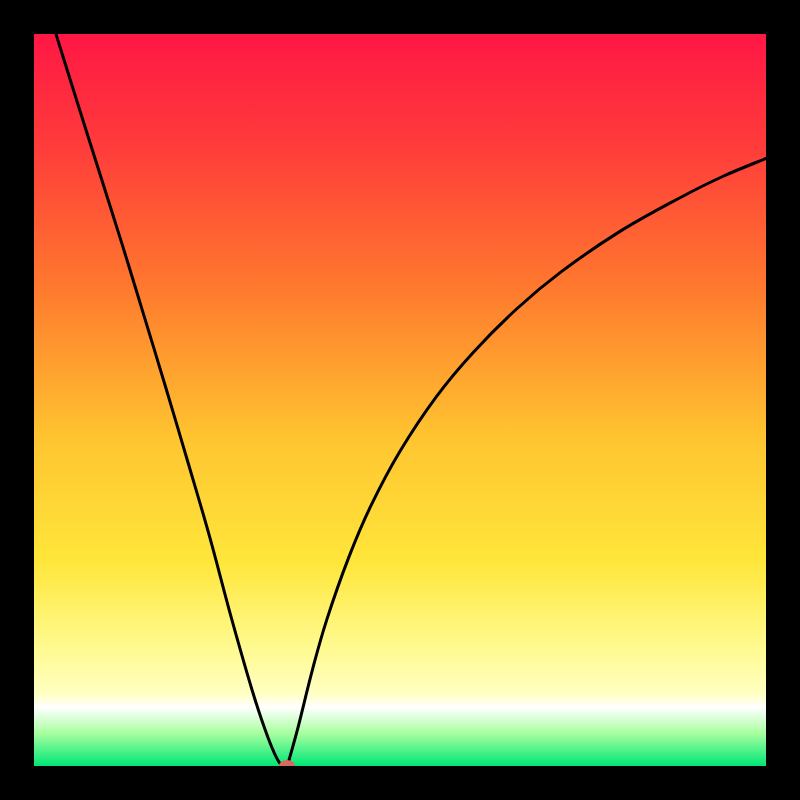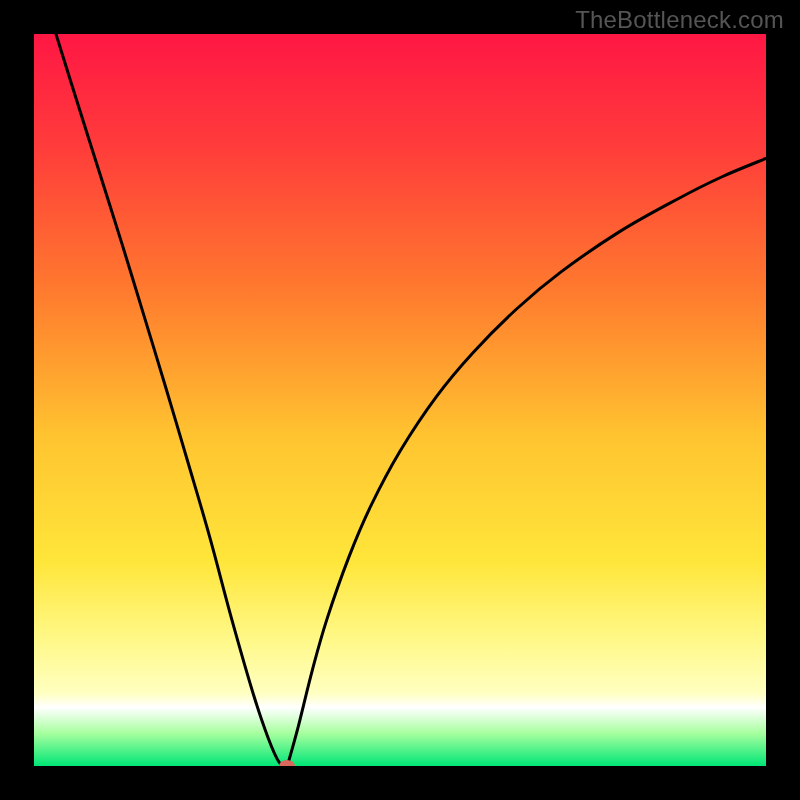--- a/index.html
+++ b/index.html
@@ -83,15 +83,14 @@
     </svg>
 
     <svg class="curve-layer" viewBox="0 0 732 732" preserveAspectRatio="none">
       <path id="curve-left" fill="none" stroke="#000" stroke-width="3" stroke-linecap="round" d="M 21.96 0 C 25.9128 12.648959999999988, 36.0144 45.10583999999993, 43.92 70.27199999999993 C 51.8256 95.43815999999994, 57.974399999999996 114.7776, 65.88 139.812 C 73.78559999999999 164.84640000000002, 79.93440000000001 183.92231999999998, 87.84 209.35199999999998 C 95.7456 234.78167999999997, 101.8944 255.13128000000003, 109.8 281.088 C 117.70559999999999 307.04472000000004, 123.8544 327.204, 131.76 353.556 C 139.66559999999998 379.90799999999996, 145.8144 400.60896, 153.72 427.488 C 161.6256 454.36704, 167.7744 474.5556, 175.68 502.884 C 183.5856 531.2124, 189.73440000000002 556.40784, 197.64000000000001 584.8679999999999 C 205.5456 613.3281599999999, 213.012 639.5191199999999, 219.6 660.996 C 226.188 682.47288, 229.6284 692.0620799999999, 234.24 704.184 C 238.85160000000002 716.30592, 241.79424000000003 723.33312, 245.22000000000003 728.34 C 248.64576000000002 733.34688, 251.82264000000004 731.3412, 253.27200000000002 732"></path>
       <path id="curve-right" fill="none" stroke="#000" stroke-width="3" stroke-linecap="round" d="M 253.27200000000002 732 C 255.11664000000002 725.412, 259.04015999999996 712.5287999999999, 263.52 695.4 C 267.99984 678.2712, 272.88960000000003 656.604, 278.16 636.84 C 283.4304 617.076, 286.212 606.0228000000001, 292.8 585.6 C 299.38800000000003 565.1772, 306.8544 543.8028, 314.76 523.38 C 322.6656 502.9572, 327.4968 491.24519999999995, 336.72 472.14 C 345.94320000000005 453.0348, 354.1416 437.004, 366 417.24 C 377.8584 397.476, 389.42400000000004 380.1276, 402.6 362.34 C 415.776 344.5524, 424.7064 334.2312, 439.2 318.42 C 453.6936 302.60880000000003, 467.3088 288.9936, 483.12 274.5 C 498.9312 260.0064, 508.5936 251.73479999999998, 527.04 237.89999999999998 C 545.4864 224.06519999999998, 564.5184 210.816, 585.6 197.64 C 606.6816 184.46399999999997, 625.7136 174.58199999999994, 644.16 164.69999999999993 C 662.6063999999999 154.81799999999993, 672.2687999999999 149.9868, 688.0799999999999 142.74 C 703.8911999999999 135.49320000000003, 724.0944 127.73400000000005, 732 124.44000000000005"></path>
     </svg>
 
     <div id="opt-marker" class="marker" style="left: 253.272px; top: 732px; background: rgb(217, 105, 92);"></div>
   </div>
 
-  <div class="watermark">TheBottleneck.com</div>
 
 </div>
 
 </body></html>

